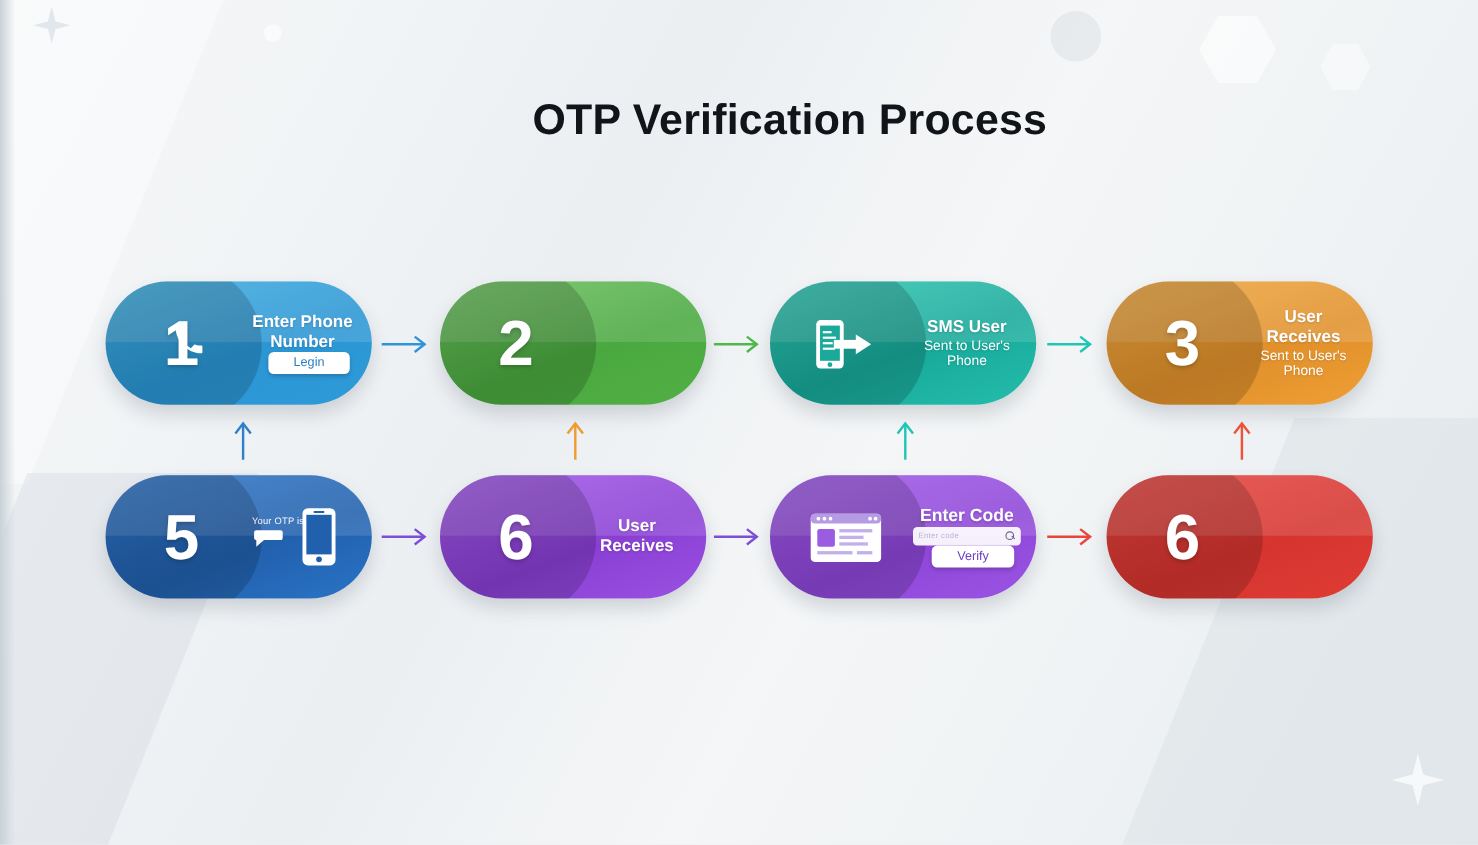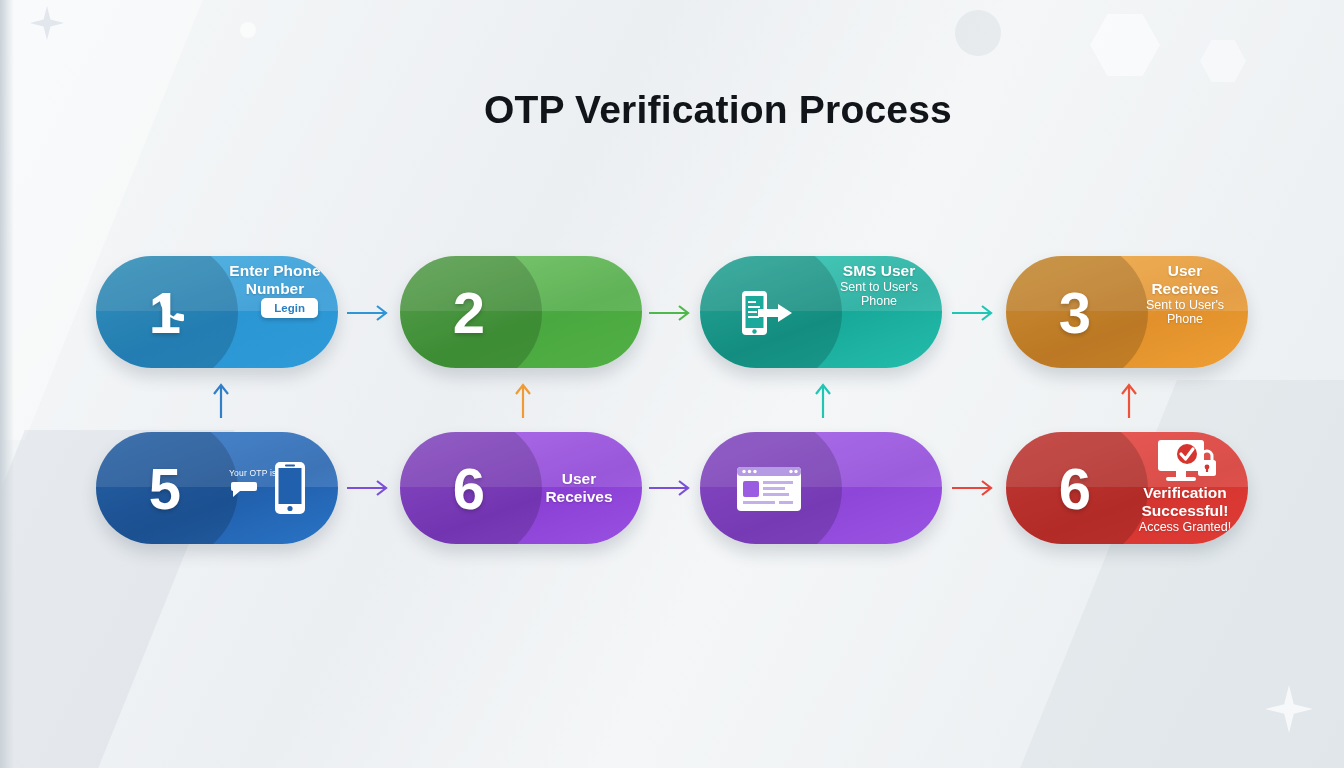--- a/index.html
+++ b/index.html
@@ -85,30 +85,30 @@
     text-shadow:0 2px 4px rgba(0,0,0,.22);
     position:relative; z-index:2;
   }
   .body {
     position:absolute; left:128px; right:0; top:0; bottom:0;
     display:flex; flex-direction:column;
     align-items:center; justify-content:center;
     padding:6px 14px 6px 2px;
     text-align:center;
   }
-  .body.space-rows { justify-content:flex-start; }
+  .body.space-rows { justify-content:center; }
   .c-title { font-size:15.5px; font-weight:bold; text-shadow:0 1px 2px rgba(0,0,0,.18); }
   .c-sub   { font-size:12.5px; font-weight:normal; text-shadow:0 1px 2px rgba(0,0,0,.16); }
   .c-title.lg { font-size:16px; }
 
   
   .pill {
     background:#fff; color:#2a7fc4;
-    font-size:11.5px; font-weight:bold;
-    padding:4px 13px; border-radius:5px;
+    font-size:11.5px; font-weight:normal;
+    padding:4px 23px; border-radius:5px;
     box-shadow:0 2px 4px rgba(0,0,0,.2);
     margin-left:27px;
   }
   .pill.purple { color:#6c3fc4; }
   .row-right { width:100%; display:flex; justify-content:flex-end; padding-right:6px; }
   .row-center { width:100%; display:flex; justify-content:center; }
 
   
   .fake-input {
     width:108px; height:17px; border-radius:4px;
@@ -337,45 +337,41 @@
         <circle cx="58" cy="9.5" r="1.7" fill="#fff"></circle>
         <circle cx="63" cy="9.5" r="1.7" fill="#fff"></circle>
         <rect x="10" y="19" width="16" height="16" rx="2" fill="#9a5ce0"></rect>
         <rect x="30" y="19" width="30" height="3" fill="#c3b0e8"></rect>
         <rect x="30" y="25" width="22" height="3" fill="#c3b0e8"></rect>
         <rect x="30" y="31" width="26" height="3" fill="#c3b0e8"></rect>
         <rect x="10" y="39" width="32" height="3" fill="#c3b0e8"></rect>
         <rect x="46" y="39" width="14" height="3" fill="#c3b0e8"></rect>
       </svg>
     </div>
+    <div class="body space-rows">
+      <div class="c-title lg">Enter Code</div>
+      <div class="row-center">
+        <div class="fake-input">
+          <span class="ph">Enter code</span>
+          <span class="mag"></span>
+        </div>
+      </div>
+      <div class="row-right">
+        <span class="pill purple">Verify</span>
+      </div>
+    </div>
   </div>
 
   <svg class="arrow-h" style="left:950px; top:478px;" viewBox="0 0 46 20">
     <g stroke="#e8463c" stroke-width="2.2" fill="none">
       <line x1="2" y1="10" x2="40" y2="10"></line>
       <polyline points="32,3 41,10 32,17"></polyline>
     </g>
   </svg>
 
   <div class="card p-red" style="left:1006px; top:432px;">
     <div class="sheen"></div>
     <div class="badge">
       <span class="num">6</span>
     </div>
-    <div class="body" style="justify-content:flex-start;padding-top:6px;">
-      <svg width="80" height="48" viewBox="0 0 80 48" style="margin-left:-6px;">
-        <rect x="16" y="2" width="46" height="31" rx="3" fill="#fff"></rect>
-        <rect x="34" y="33" width="10" height="6" fill="#fff"></rect>
-        <rect x="24" y="39" width="30" height="4" rx="2" fill="#fff"></rect>
-        <circle cx="45" cy="16" r="12" fill="#fff"></circle>
-        <circle cx="45" cy="16" r="10" fill="#d5342f"></circle>
-        <polyline points="39,16 43.5,21 51,11" stroke="#fff" stroke-width="3.2" fill="none" stroke-linecap="round" stroke-linejoin="round"></polyline>
-        <rect x="56" y="22" width="18" height="16" rx="2.5" fill="#fff"></rect>
-        <path d="M60 22v-4a5 5 0 0 1 10 0v4" stroke="#fff" stroke-width="3" fill="none"></path>
-        <circle cx="65" cy="29" r="2.4" fill="#d5342f"></circle>
-        <rect x="63.9" y="29" width="2.2" height="5" fill="#d5342f"></rect>
-      </svg>
-      <div class="c-title" style="margin-top:-2px;">Verification Successful!</div>
-      <div class="c-sub">Access Granted!</div>
-    </div>
   </div>
 
 </div>
 
 </body></html>

